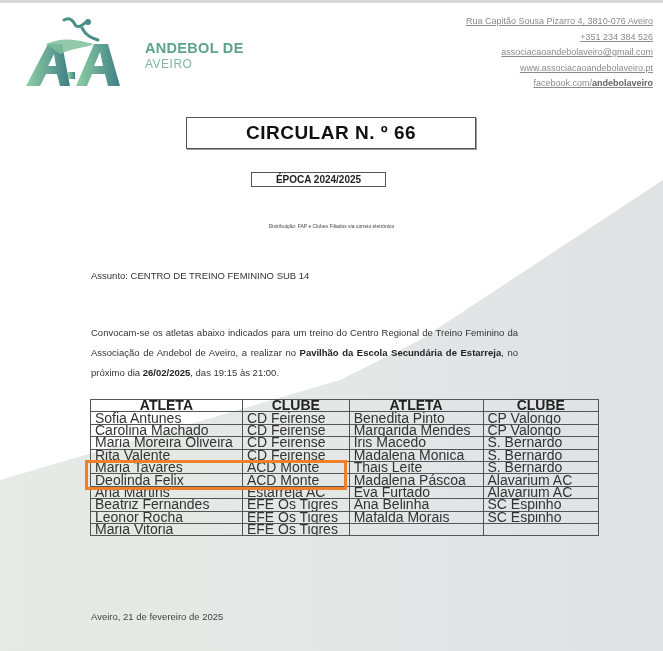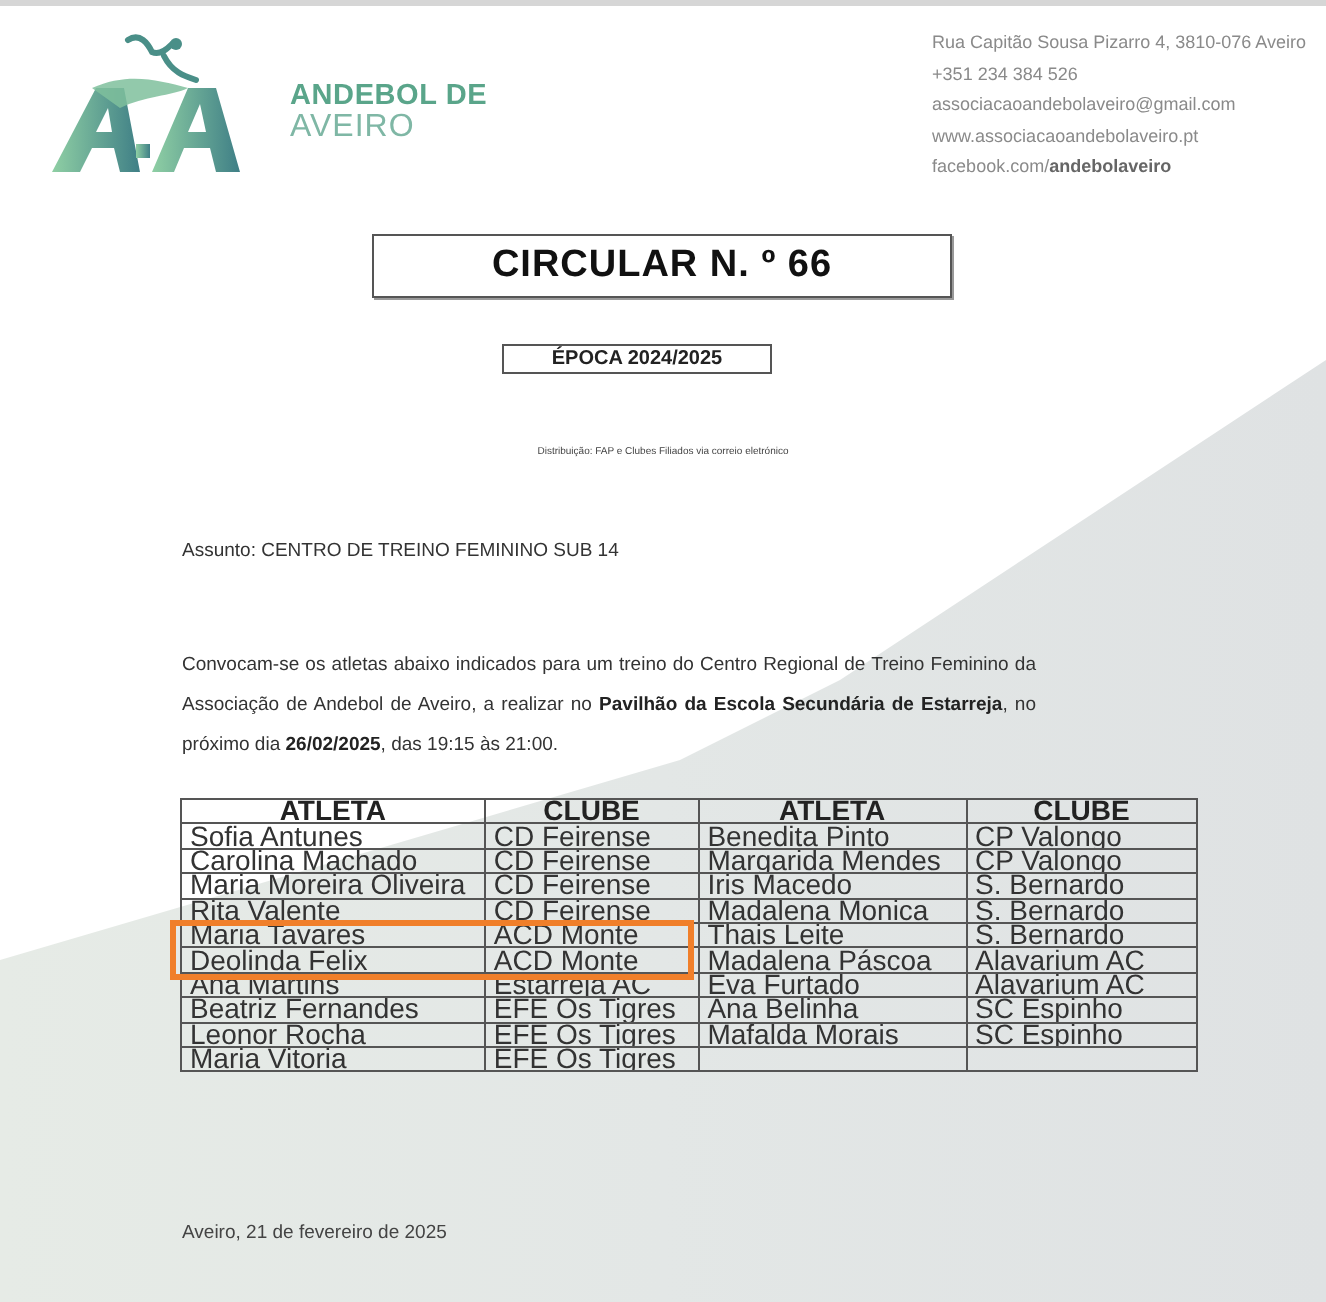--- a/index.html
+++ b/index.html
@@ -11,22 +11,22 @@
   }
   .topbar { position: absolute; left: 0; top: 0; width: 663px; height: 3px; background: #d6d6d6; }
   .bg-shape {
     position: absolute; left: 0; top: 0; width: 663px; height: 651px;
     background: linear-gradient(90deg, #e6ebe6 0%, #e3e7e6 50%, #dfe2e3 100%);
     clip-path: polygon(663px 180px, 663px 651px, 0px 651px, 0px 480px, 340px 380px, 420px 340px);
   }
   .logo { position: absolute; left: 24px; top: 14px; width: 110px; height: 74px; }
   .org-name { position: absolute; left: 145px; top: 40px; line-height: 16px; }
   .org-name .l1, .org-name .l2 { font-weight: bold; font-size: 14.5px; letter-spacing: 0.3px; color: #5aa58a; display: block; }
-  .org-name .l3 { font-size: 16px; color: #7fb7a5; letter-spacing: 0.5px; display: block; }
-  .contact { position: absolute; right: 10px; top: 14px; font-size: 9px; line-height: 15.5px; color: #8a8a8a; }
+  .org-name .l3 { font-size: 12px; color: #7fb7a5; letter-spacing: 0.5px; display: block; }
+  .contact { position: absolute; right: 10px; top: 14px; text-align: right; font-size: 9px; line-height: 15.5px; color: #8a8a8a; text-decoration: underline; }
   .contact .bold { font-weight: bold; color: #666; }
   .title-box {
     position: absolute; left: 186px; top: 117px; width: 288px; height: 30px;
     border: 1.5px solid #555; box-shadow: 1px 1px 0 #999;
     display: flex; align-items: center; justify-content: center;
     font-weight: bold; font-size: 19px; letter-spacing: 0.5px; color: #111; text-align: center;
   }
   .season-box {
     position: absolute; left: 251px; top: 172px; width: 133px; height: 13px;
     border: 1.2px solid #555;

